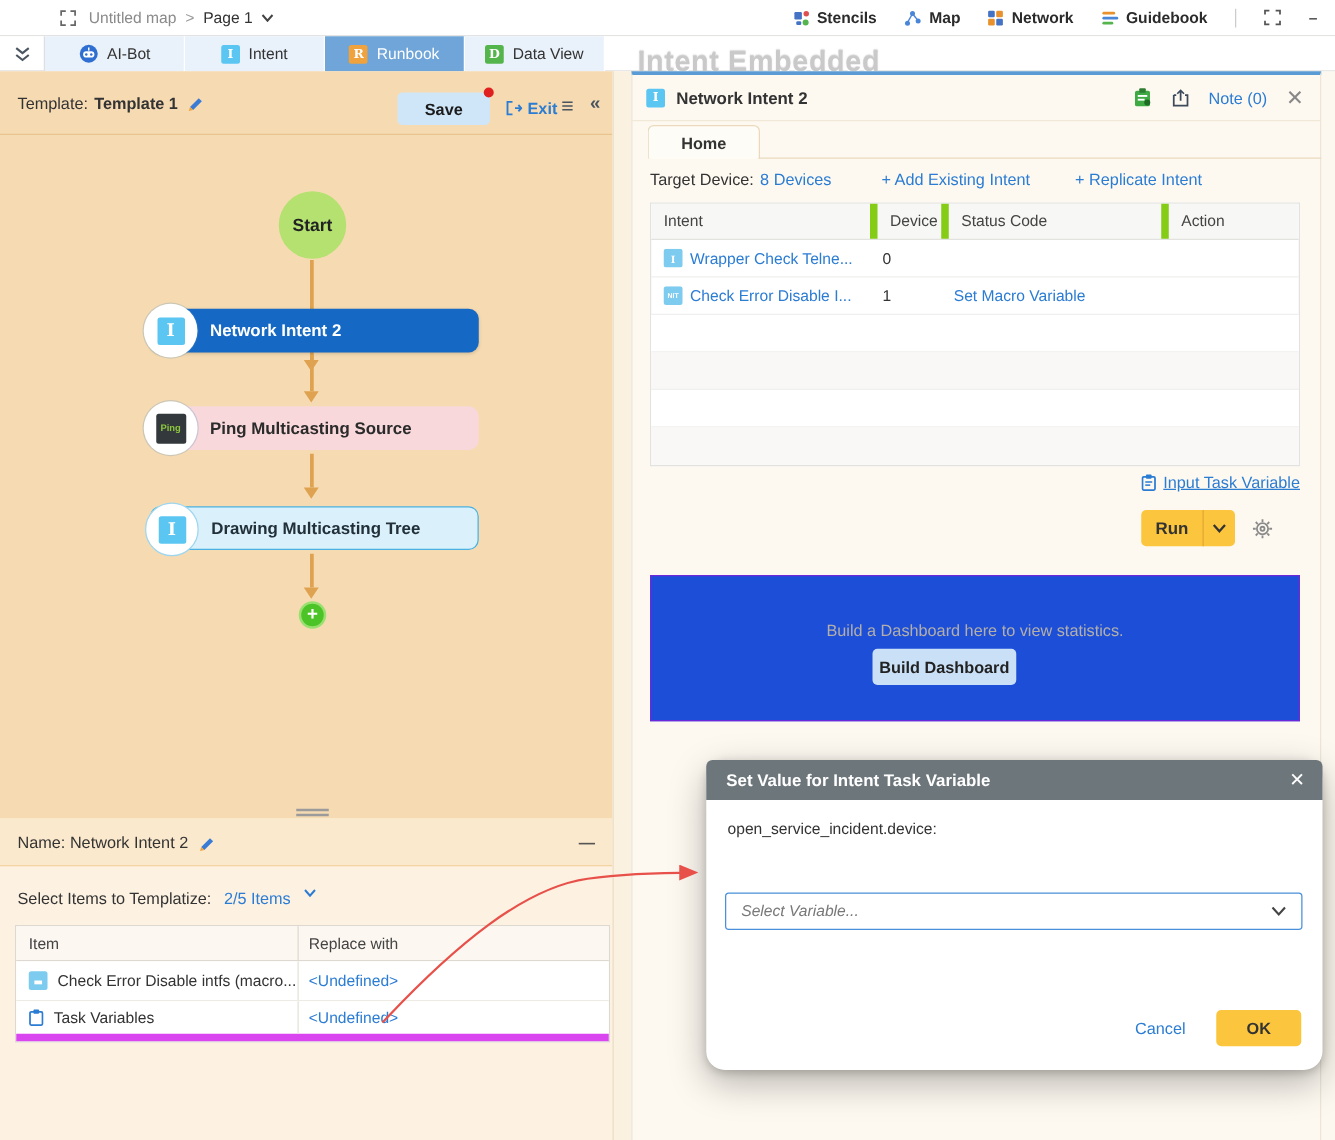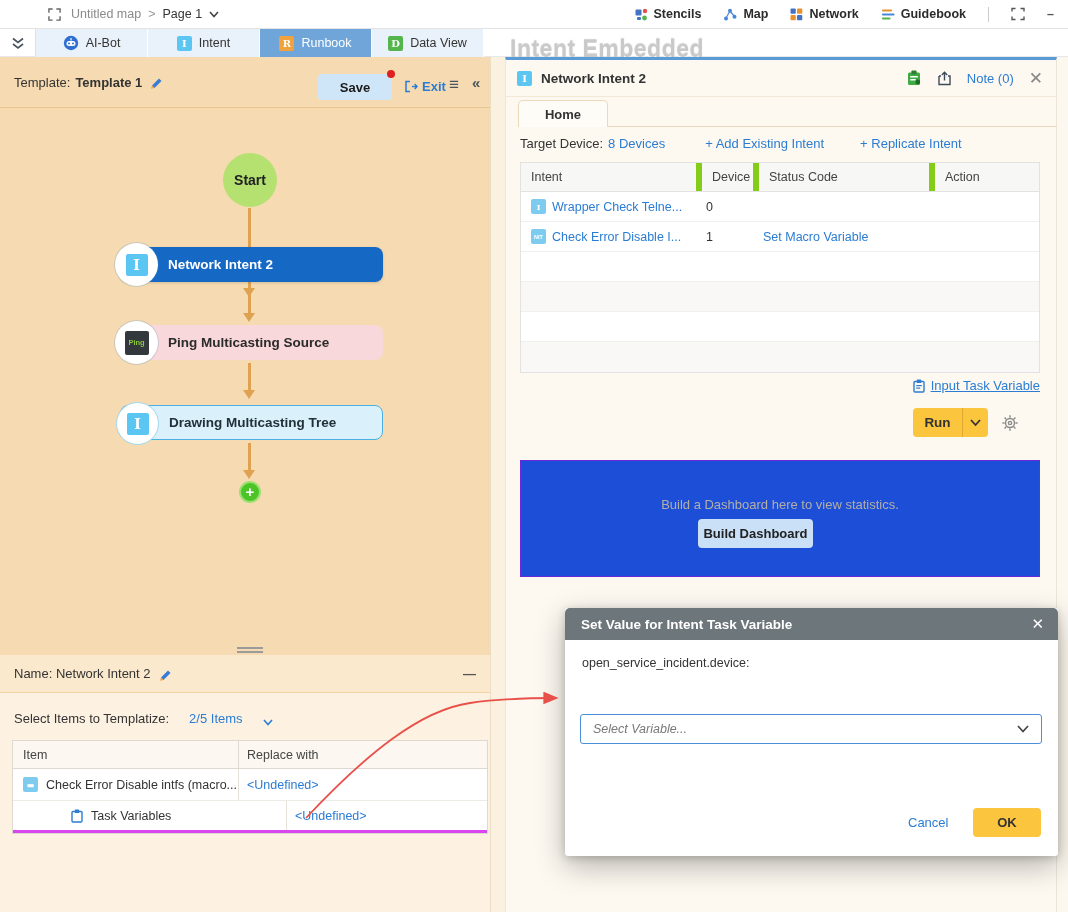--- a/index.html
+++ b/index.html
@@ -66,21 +66,21 @@
 
   .runbtn { position:absolute; left:913px; top:408px; width:75px; height:29px; background:#fbc53d; border:none; border-radius:4px; display:flex; align-items:center; cursor:pointer; font-family:inherit; }
   .runbtn .rl { width:49px; text-align:center; font-size:13.5px; font-weight:bold; color:#333; }
   .runbtn .rsep { width:1px; height:29px; background:#e3a832; }
 
   #dashbox { left:520px; top:460px; width:520px; height:117px; background:#1d4ed8; border:1px solid #6d28d9; }
   .dashhint { position:absolute; left:0; top:36px; width:518px; text-align:center; color:#b3afa8; font-size:13px; }
   .dashbtn { position:absolute; left:177px; top:58px; width:115px; height:29px; background:#c9e0f7; border:none; border-radius:4px; font-family:inherit; font-size:13px; font-weight:bold; color:#222; cursor:pointer; }
 
   
-  #modal { left:565px; top:608px; width:493px; height:248px; background:#fff; border-radius:3px; box-shadow:0 10px 30px rgba(0,0,0,.28), 0 2px 8px rgba(0,0,0,.18); z-index:40; }
+  #modal { left:565px; top:608px; width:493px; height:248px; background:#fff; border-radius:15px; box-shadow:0 10px 30px rgba(0,0,0,.28), 0 2px 8px rgba(0,0,0,.18); z-index:40; }
   #modalhead { position:absolute; left:0; top:0; width:493px; height:32px; background:#6d767b; border-radius:5px 5px 0 0; display:flex; align-items:center; }
   #modalhead .t { color:#fff; font-size:13.5px; font-weight:bold; margin-left:16px; }
   .selbox { position:absolute; left:15px; top:78px; width:462px; height:30px; border:1.5px solid #4a90d9; border-radius:3px; background:#fff; display:flex; align-items:center; cursor:pointer;margin-top:28px; }
   .selbox .ph { font-style:italic; color:#787878; font-size:12.5px; margin-left:12px; }
   .optbox { position:absolute; left:15px; top:109px; width:462px; height:74px; background:#f7f7f6; border:1px solid #dcdcda; border-top:none; }
   .opt { height:29px; display:flex; align-items:center; gap:7px; padding-left:20px; font-size:12.5px; cursor:pointer; }
   .hilite { position:absolute; left:14px; top:31px; width:94px; height:31px; border:2px solid #e87f2f; border-radius:2px; pointer-events:none; }
   .okbtn { position:absolute; left:408px; top:200px; width:68px; height:29px; background:#fbc53d; border:none; border-radius:4px; font-family:inherit; font-size:13px; font-weight:bold; color:#333; cursor:pointer; }
 
   .xicon { color:#888; font-size:17px; cursor:pointer; line-height:1; }
@@ -270,41 +270,41 @@
   <span style="margin-left:14px">Name: Network Intent 2</span>
   <span style="margin-left:7px">
     <svg width="14" height="14" viewBox="0 0 14 14">
         <path d="M3,10.5 L10,3.5 L12.5,6 L5.5,13 Z" fill="#3a7bd5"></path>
         <path d="M3,10.5 L5.5,13 L2,13.7 Z" fill="#f0a23c"></path>
       </svg>
   </span>
   <span style="margin-left:auto; margin-right:14px; color:#555; font-weight:bold;">—</span>
 </div>
 
-<div class="abs" style="left:14px; top:711px; font-size:13px; display:flex; align-items:flex-end; gap:20px;">
+<div class="abs" style="left:14px; top:711px; font-size:13px; display:flex; align-items:flex-start; gap:10px;">
   <span>Select Items to Templatize:</span>
   <span class="lnk">2/5 Items</span>
   <svg width="10" height="7" viewBox="0 0 10 7">
       <polyline points="1,1 5,5.5 9,1" stroke="#2b7cd3" stroke-width="1.6" fill="none"></polyline>
     </svg>
 </div>
 
 <div class="ltable abs">
   <div class="hrow">
     <div class="c1">Item</div>
     <div class="c2">Replace with</div>
   </div>
   <div class="drow">
     <div class="c1">
       <span class="badge" style="background:#7ecbf0;">▬</span>
       <span>Check Error Disable intfs (macro...</span>
     </div>
     <div class="c2"><span class="lnk">&lt;Undefined&gt;</span></div>
   </div>
-  <div class="drow" style="border-bottom:3px solid #d946ef;padding-left:48px;">
+  <div class="drow" style="border-bottom:6px solid #d946ef;">
     <div class="c1">
       <svg width="12" height="14" viewBox="0 0 12 14">
           <rect x="1" y="2.5" width="10" height="10.5" rx="1" stroke="#2b7cd3" stroke-width="1.4" fill="none"></rect>
           <rect x="3.8" y="0.5" width="4.4" height="3.4" rx="0.6" fill="#2b7cd3"></rect>
         </svg>
       <span>Task Variables</span>
     </div>
     <div class="c2"><span class="lnk">&lt;Undefined&gt;</span></div>
   </div>
 </div>

